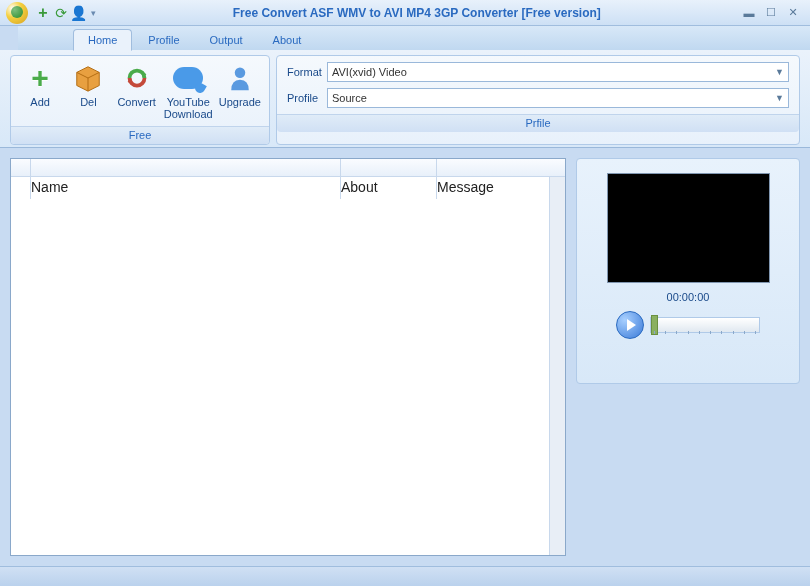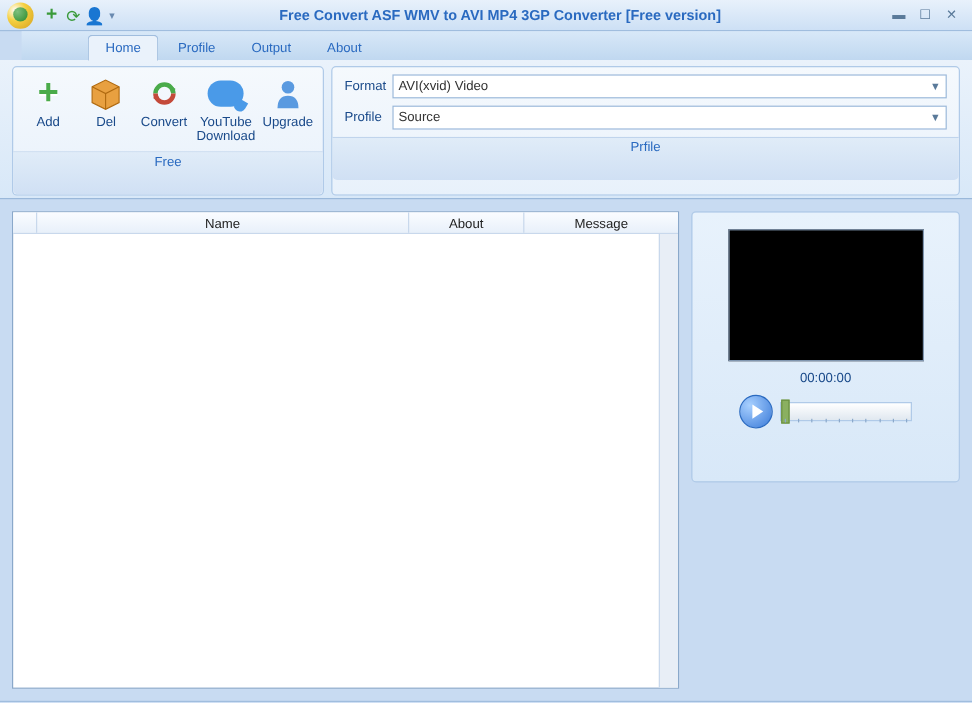--- a/index.html
+++ b/index.html
@@ -16,35 +16,35 @@
 .titlebar .title { flex:1; text-align:center; color:#2a6ac0; font-weight:bold; font-size:12px; }
 .win-btn { width:18px; height:14px; margin:0 2px; color:#5a7a9a; cursor:pointer; display:flex; align-items:center; justify-content:center; font-size:11px; }
 
 .tabbar { height: 24px; background: linear-gradient(#d8e8f8, #c0d8f0); display:flex; align-items:flex-end; padding-left: 55px; margin-left: 18px; }
 .tab { padding: 4px 14px; color:#2a6ac0; cursor:pointer; border-radius: 4px 4px 0 0; margin-right:2px; }
 .tab.active { background: #eaf2fb; border: 1px solid #a0bdde; border-bottom: 1px solid #eaf2fb; position:relative; top:1px; }
 
 .ribbon { background: linear-gradient(#eaf2fb,#d8e8f8); padding: 5px 10px 2px; display: flex; gap: 6px; border-bottom:1px solid #9ab8da; }
 .ribbon-group { background: linear-gradient(#f5f9fd,#e8f1fb); border:1px solid #b0cae8; border-radius:4px; display:flex; flex-direction:column; }
 .ribbon-group-body { display:flex; padding: 4px 6px; gap:2px; flex:1; }
-.ribbon-group-label { text-align:center; color:#2a6ac0; padding: 2px 0 21px; background: linear-gradient(#e0ecf8,#d0e0f4); border-top:1px solid #c0d4ec; border-radius:0 0 4px 4px; }
+.ribbon-group-label { text-align:center; color:#2a6ac0; padding: 2px 0 3px; background: linear-gradient(#e0ecf8,#d0e0f4); border-top:1px solid #c0d4ec; border-radius:0 0 4px 4px; }
 .ribbon-btn { width:50px; display:flex; flex-direction:column; align-items:center; justify-content:flex-start; padding:2px; cursor:pointer; text-align:center; color:#1a4a8a; }
 .ribbon-btn .ico { width:32px; height:32px; margin-bottom:2px; display:flex; align-items:center; justify-content:center; }
 .ribbon-btn.wide { width:56px; }
 
 .profile-body { padding:6px 10px; display:flex; flex-direction:column; gap:6px; }
 .field-row { display:flex; align-items:center; gap:0; }
 .field-row label { color:#1a4a8a; width:40px; }
 .field-row .combo { flex:1; height:20px; background:#fff; border:1px solid #9ab8da; display:flex; align-items:center; justify-content:space-between; padding:0 4px; font-size:11px; color:#333; }
 .combo-arrow { color:#5a7a9a; font-size:9px; }
 
 .main { display:flex; padding: 10px; gap: 10px; height: calc(586px - 26px - 24px - 96px - 22px); }
 .list-panel { flex:1; background:#fff; border:1px solid #8aa8ca; display:flex; flex-direction:column; }
 .list-header { display:flex; background: linear-gradient(#fafcff,#e8f0fa); border-bottom:1px solid #c8d8ec; height:18px; }
-.list-header div { border-right:1px solid #c8d8ec; text-align:center; padding:4px 0; font-size:11px; color:#222; }
+.list-header div { border-right:1px solid #c8d8ec; text-align:left; padding:20px 0; font-size:14px; color:#222; }
 .col-check { width:20px; }
 .col-name { flex:1; }
 .col-size { width:96px; }
 .col-msg { width:128px; border-right:none !important; }
 .scrollbar-v { width:16px; background:#e8eef6; border-left:1px solid #c8d8ec; position:relative; }
 .list-content { display:flex; flex:1; }
 .list-rows { flex:1; }
 
 .preview-panel { width:224px; background: linear-gradient(#e8f2fc,#d8e8f8); border:1px solid #b0cae8; border-radius:4px; padding:14px 12px; display:flex; flex-direction:column; align-items:center; height:226px; }
 .video-box { width:163px; height:110px; background:#000; border:1px solid #8096b0; }

